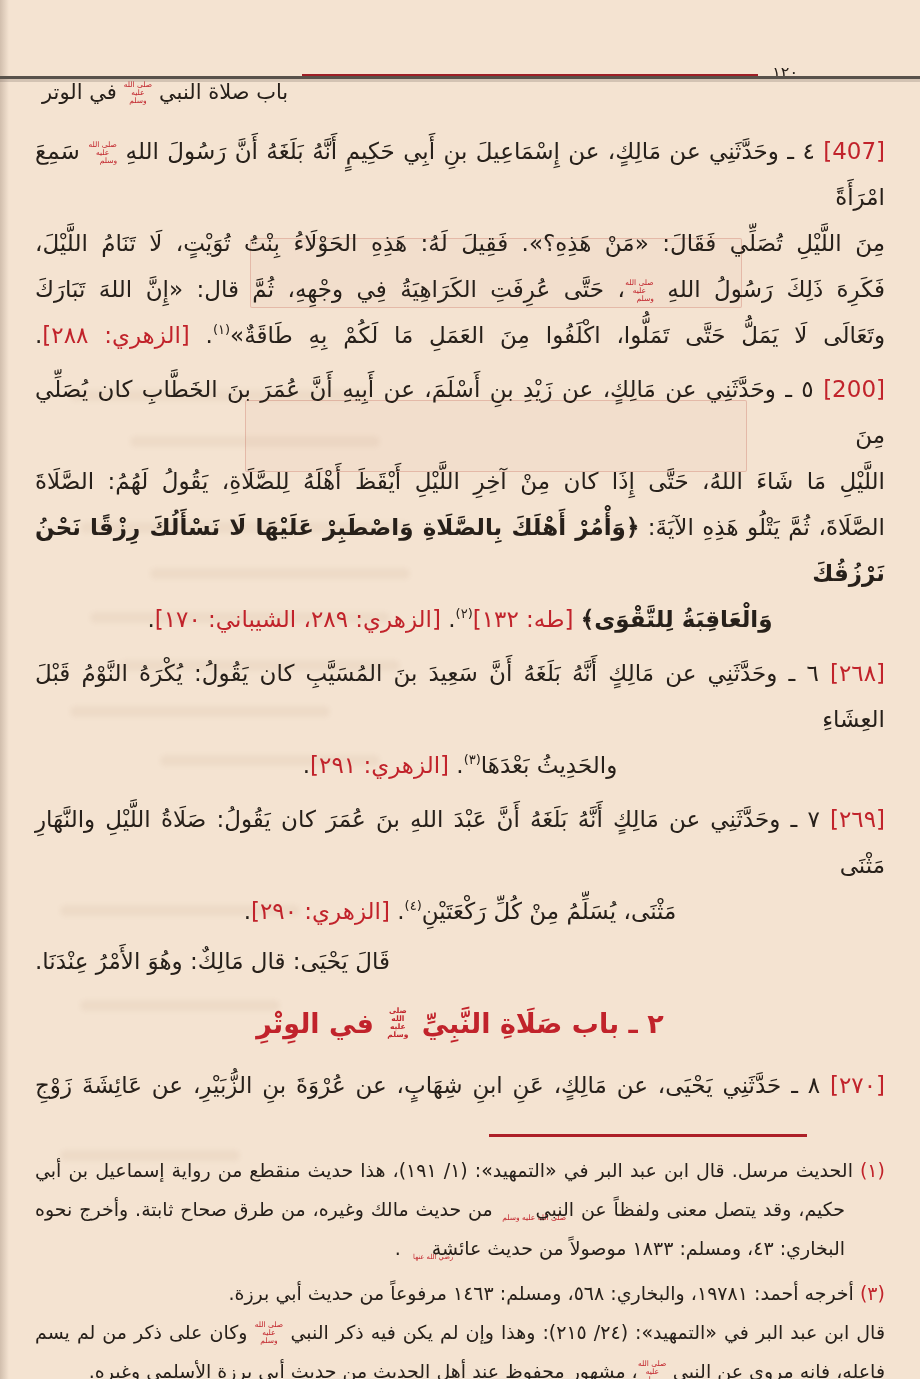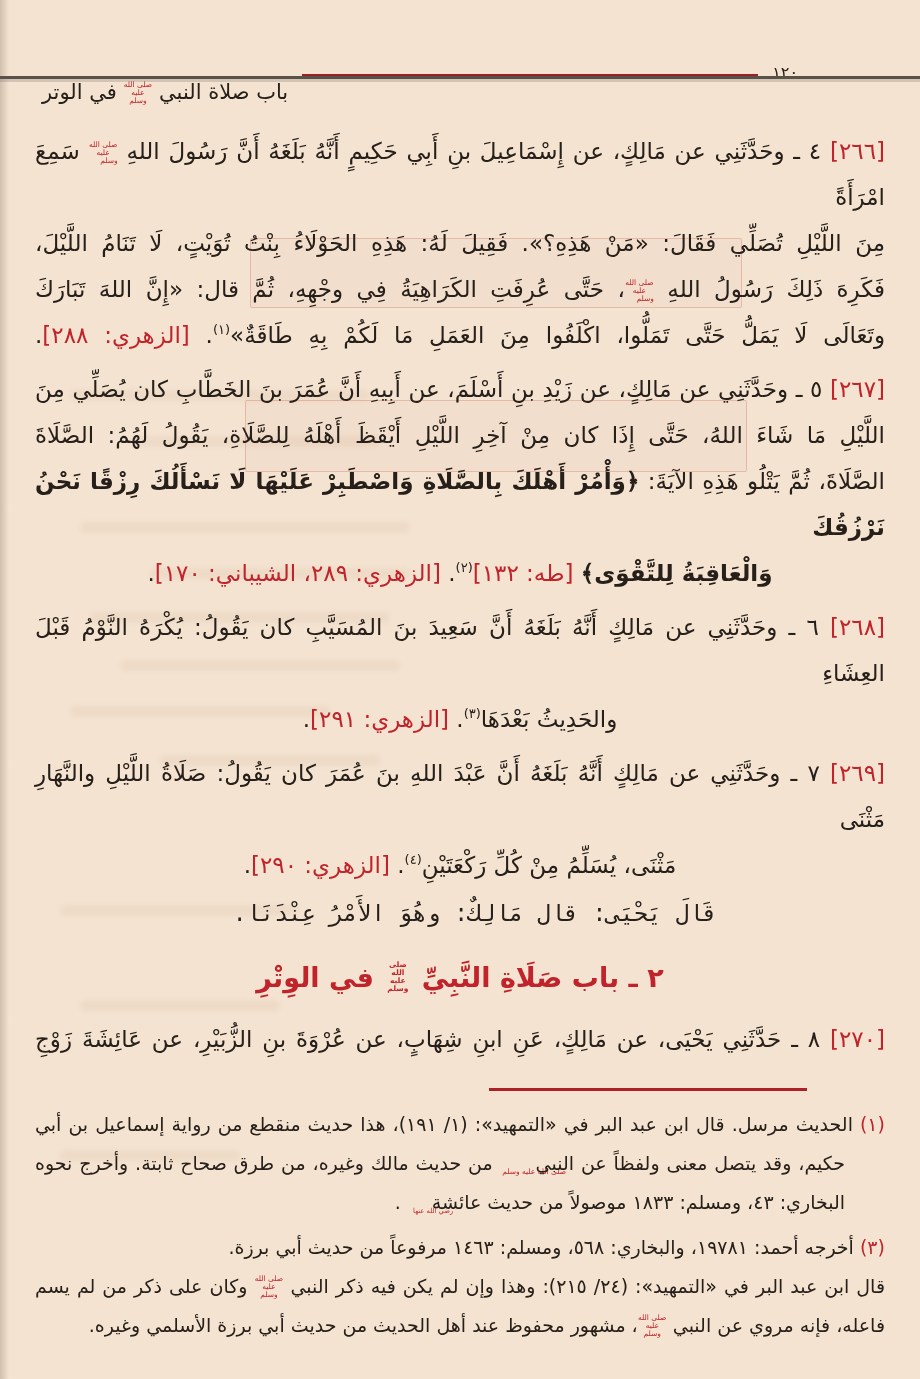--- a/index.html
+++ b/index.html
@@ -24,21 +24,21 @@
   .pageno{font-size:16px;letter-spacing:1px;}
   .hrule{flex:1;height:3px;background:var(--rulered);margin:6px 14px 0 14px;}
   .htitle{white-space:nowrap;margin-top:40px;}
   .toprule{position:absolute;top:76px;left:0;right:0;height:3px;background:#58524b;
     box-shadow:0 3px 0 rgba(110,100,90,.25);}
   
   .main{position:absolute;top:124px;right:35px;left:35px;font-size:23px;}
   .line{line-height:46px;min-height:46px;}
   .line.just{text-align:justify;text-align-last:justify;}
   .line.center{text-align:center;text-align-last:center;}
-  .line.qy{text-align:right;padding-right:168px;font-family:Liberation Mono, monospace;}
+  .line.qy{text-align:left;padding-right:168px;}
   .line.new{margin-top:4px;}
   .line.heading{
     text-align:center;text-align-last:center;
     color:var(--red);font-weight:bold;font-size:27px;
     line-height:1.5;margin:20px 0 12px;
   }
   .seg.red{color:var(--red);text-align:right;}
   .seg.sup{font-size:13px;position:relative;top:-9px;}
   .seg.verse{font-weight:bold;}
   .seg.saws,.seg.radi{
@@ -81,25 +81,25 @@
 
   <div class="header">
     <span class="pageno">١٢٠</span>
     <div class="hrule"></div>
     <div class="htitle"><span class="seg t">باب صلاة النبي </span><span class="seg saws">صلى الله عليه وسلم</span><span class="seg t"> في الوتر</span></div>
   </div>
   <div class="toprule"></div>
 
   <div class="main">
     <div>
-        <div class="line just new"><span class="seg red">[٢٦٦]</span><span class="seg t"> ٤ ـ وحَدَّثَنِي عن مَالِكٍ، عن إِسْمَاعِيلَ بنِ أَبِي حَكِيمٍ أَنَّهُ بَلَغَهُ أَنَّ رَسُولَ اللهِ </span><span class="seg saws">صلى الله عليه وسلم</span><span class="seg t"> سَمِعَ امْرَأَةً</span></div>
+        <div class="line just new"><span class="seg red">[407]</span><span class="seg t"> ٤ ـ وحَدَّثَنِي عن مَالِكٍ، عن إِسْمَاعِيلَ بنِ أَبِي حَكِيمٍ أَنَّهُ بَلَغَهُ أَنَّ رَسُولَ اللهِ </span><span class="seg saws">صلى الله عليه وسلم</span><span class="seg t"> سَمِعَ امْرَأَةً</span></div>
         <div class="line just"><span class="seg t">مِنَ اللَّيْلِ تُصَلِّي فَقَالَ: «مَنْ هَذِهِ؟». فَقِيلَ لَهُ: هَذِهِ الحَوْلَاءُ بِنْتُ تُوَيْتٍ، لَا تَنَامُ اللَّيْلَ،</span></div>
         <div class="line just"><span class="seg t">فَكَرِهَ ذَلِكَ رَسُولُ اللهِ </span><span class="seg saws">صلى الله عليه وسلم</span><span class="seg t">، حَتَّى عُرِفَتِ الكَرَاهِيَةُ فِي وجْهِهِ، ثُمَّ قال: «إِنَّ اللهَ تَبَارَكَ</span></div>
         <div class="line just"><span class="seg t">وتَعَالَى لَا يَمَلُّ حَتَّى تَمَلُّوا، اكْلَفُوا مِنَ العَمَلِ مَا لَكُمْ بِهِ طَاقَةٌ»</span><span class="seg sup">(١)</span><span class="seg t">. </span><span class="seg red">[الزهري: ٢٨٨]</span><span class="seg t">.</span></div>
-        <div class="line just new"><span class="seg red">[٢٦٧]</span><span class="seg t"> ٥ ـ وحَدَّثَنِي عن مَالِكٍ، عن زَيْدِ بنِ أَسْلَمَ، عن أَبِيهِ أَنَّ عُمَرَ بنَ الخَطَّابِ كان يُصَلِّي مِنَ</span></div>
+        <div class="line just new"><span class="seg red">[200]</span><span class="seg t"> ٥ ـ وحَدَّثَنِي عن مَالِكٍ، عن زَيْدِ بنِ أَسْلَمَ، عن أَبِيهِ أَنَّ عُمَرَ بنَ الخَطَّابِ كان يُصَلِّي مِنَ</span></div>
         <div class="line just"><span class="seg t">اللَّيْلِ مَا شَاءَ اللهُ، حَتَّى إِذَا كان مِنْ آخِرِ اللَّيْلِ أَيْقَظَ أَهْلَهُ لِلصَّلَاةِ، يَقُولُ لَهُمُ: الصَّلَاةَ</span></div>
         <div class="line just"><span class="seg t">الصَّلَاةَ، ثُمَّ يَتْلُو هَذِهِ الآيَةَ: </span><span class="seg verse">﴿وَأْمُرْ أَهْلَكَ بِالصَّلَاةِ وَاصْطَبِرْ عَلَيْهَا لَا نَسْأَلُكَ رِزْقًا نَحْنُ نَرْزُقُكَ</span></div>
         <div class="line center"><span class="seg verse">وَالْعَاقِبَةُ لِلتَّقْوَى﴾</span><span class="seg t"> </span><span class="seg red">[طه: ١٣٢]</span><span class="seg sup">(٢)</span><span class="seg t">. </span><span class="seg red">[الزهري: ٢٨٩، الشيباني: ١٧٠]</span><span class="seg t">.</span></div>
         <div class="line just new"><span class="seg red">[٢٦٨]</span><span class="seg t"> ٦ ـ وحَدَّثَنِي عن مَالِكٍ أَنَّهُ بَلَغَهُ أَنَّ سَعِيدَ بنَ المُسَيَّبِ كان يَقُولُ: يُكْرَهُ النَّوْمُ قَبْلَ العِشَاءِ</span></div>
         <div class="line center"><span class="seg t">والحَدِيثُ بَعْدَهَا</span><span class="seg sup">(٣)</span><span class="seg t">. </span><span class="seg red">[الزهري: ٢٩١]</span><span class="seg t">.</span></div>
         <div class="line just new"><span class="seg red">[٢٦٩]</span><span class="seg t"> ٧ ـ وحَدَّثَنِي عن مَالِكٍ أَنَّهُ بَلَغَهُ أَنَّ عَبْدَ اللهِ بنَ عُمَرَ كان يَقُولُ: صَلَاةُ اللَّيْلِ والنَّهَارِ مَثْنَى</span></div>
         <div class="line center"><span class="seg t">مَثْنَى، يُسَلِّمُ مِنْ كُلِّ رَكْعَتَيْنِ</span><span class="seg sup">(٤)</span><span class="seg t">. </span><span class="seg red">[الزهري: ٢٩٠]</span><span class="seg t">.</span></div>
         <div class="line qy"><span class="seg t">قَالَ يَحْيَى: قال مَالِكٌ: وهُوَ الأَمْرُ عِنْدَنَا.</span></div>
         <div class="line heading"><span class="seg red">٢ ـ باب صَلَاةِ النَّبِيِّ </span><span class="seg saws">صلى الله عليه وسلم</span><span class="seg red"> في الوِتْرِ</span></div>
         <div class="line just new"><span class="seg red">[٢٧٠]</span><span class="seg t"> ٨ ـ حَدَّثَنِي يَحْيَى، عن مَالِكٍ، عَنِ ابنِ شِهَابٍ، عن عُرْوَةَ بنِ الزُّبَيْرِ، عن عَائِشَةَ زَوْجِ</span></div>

